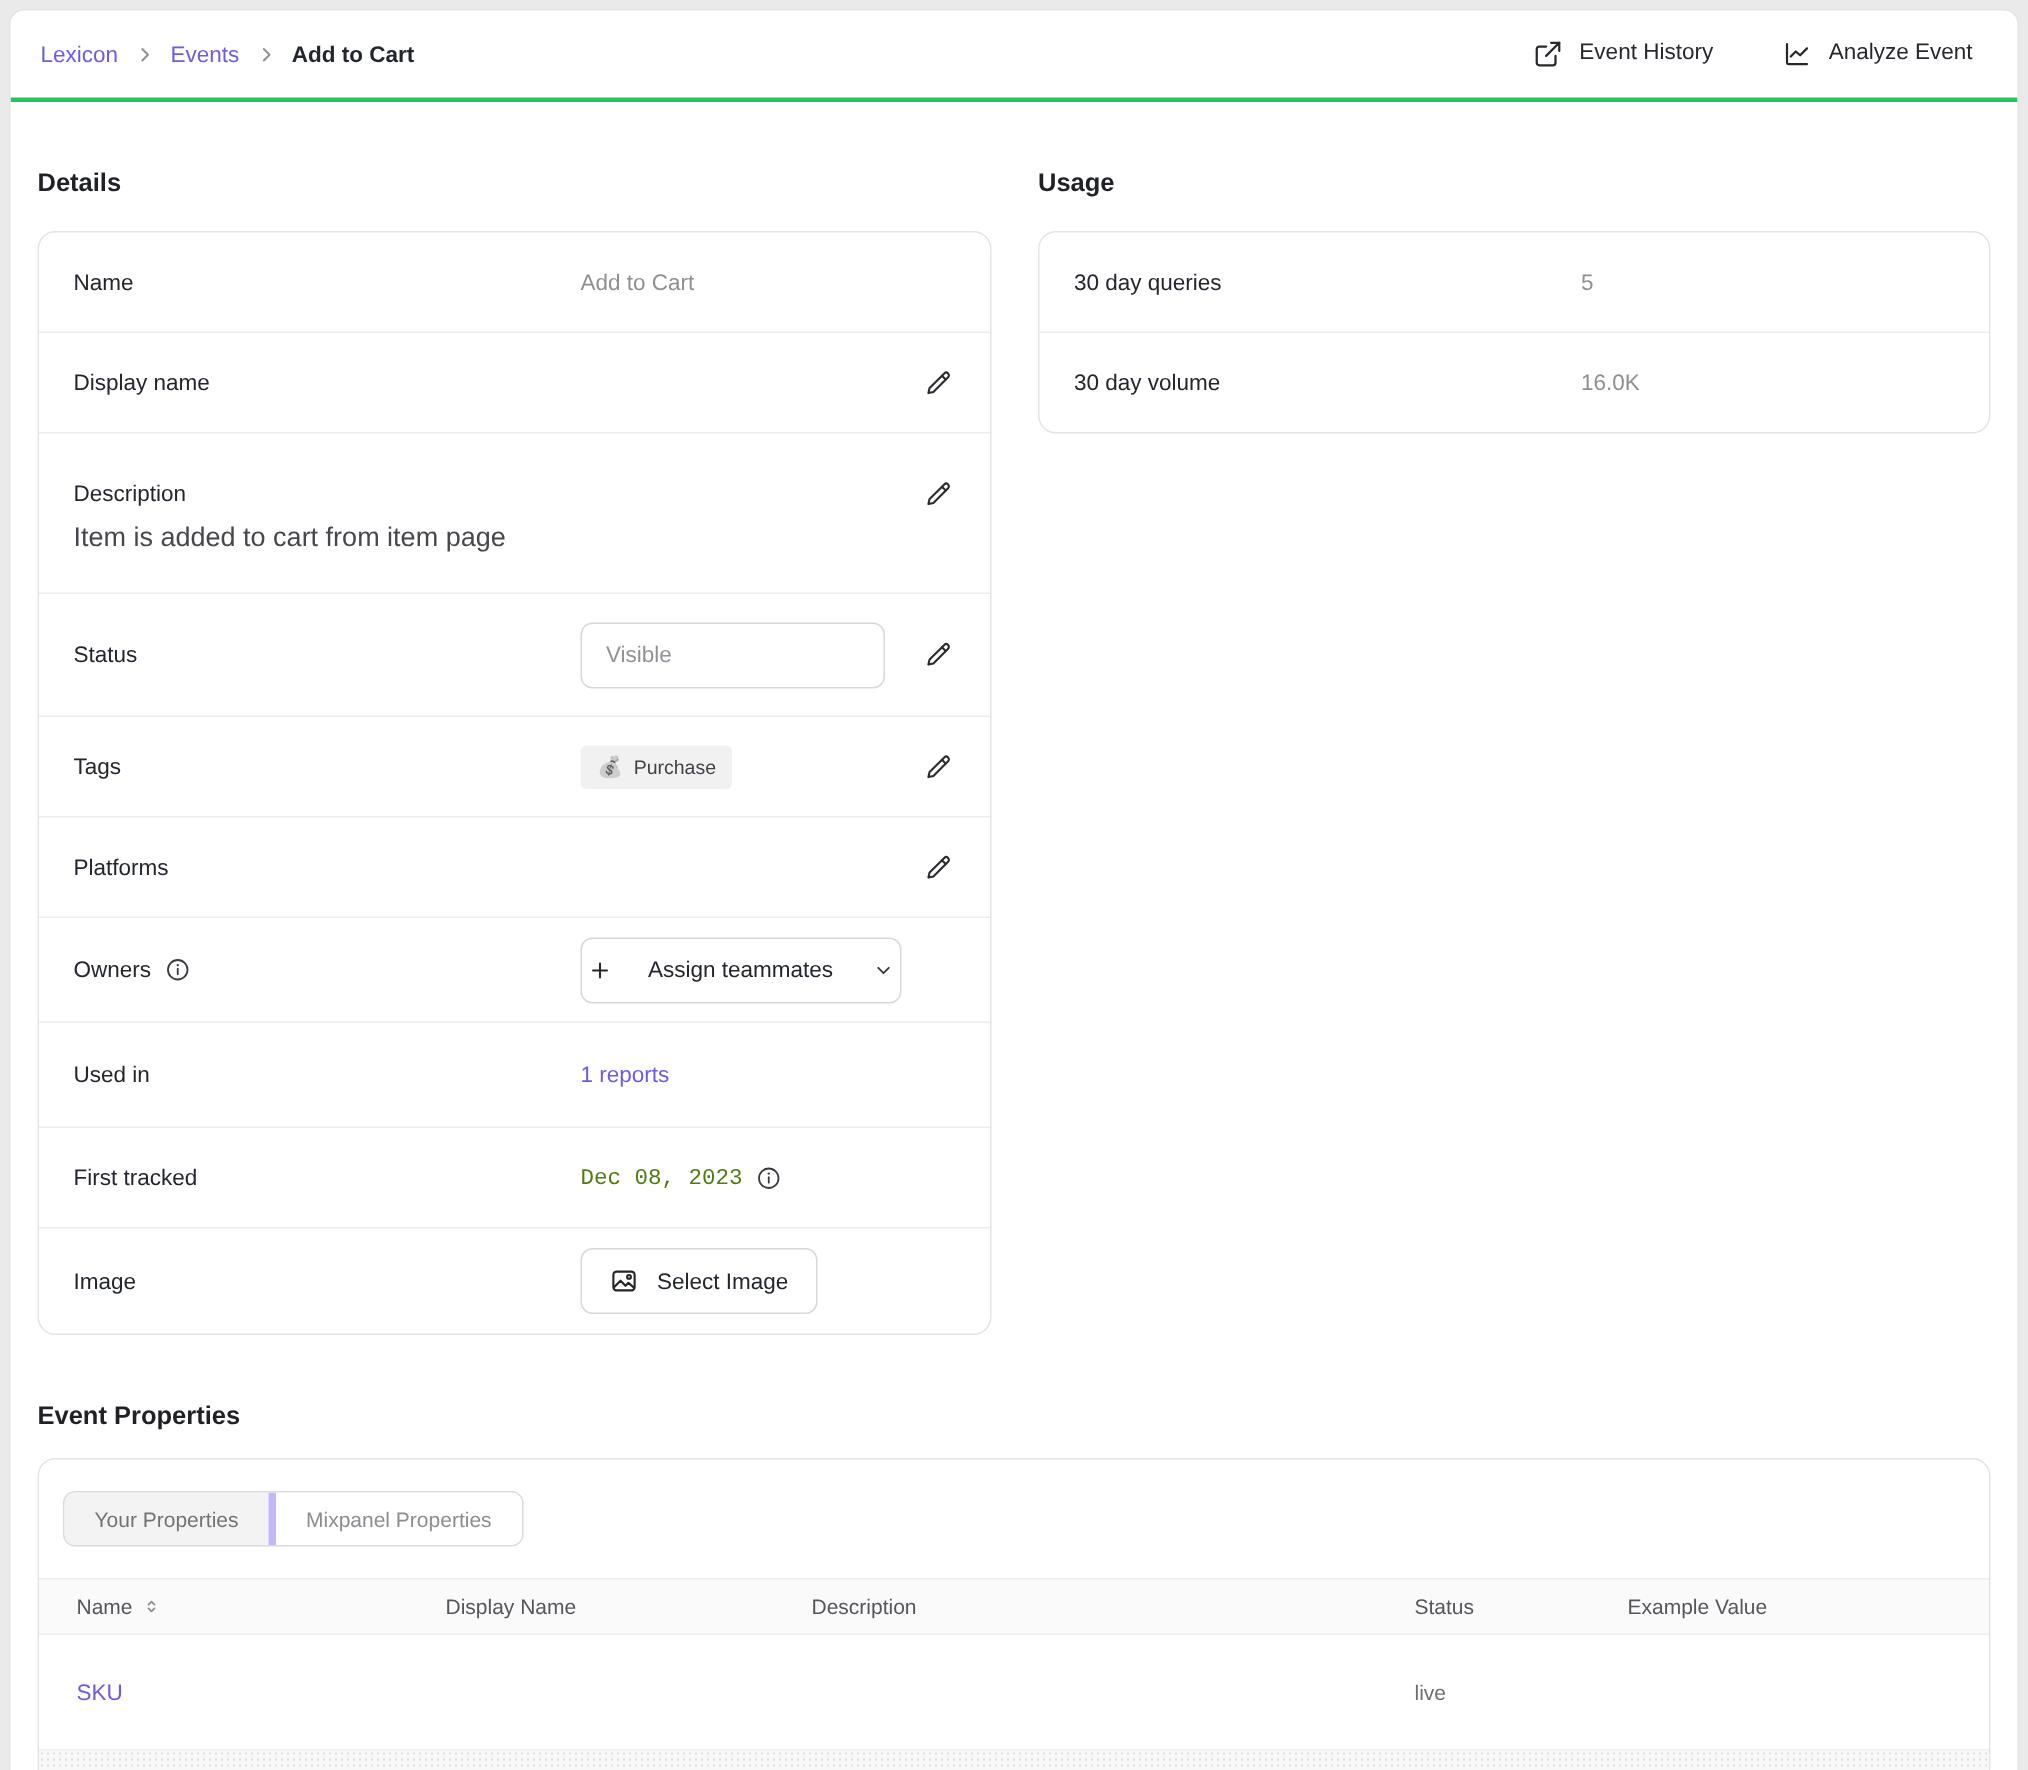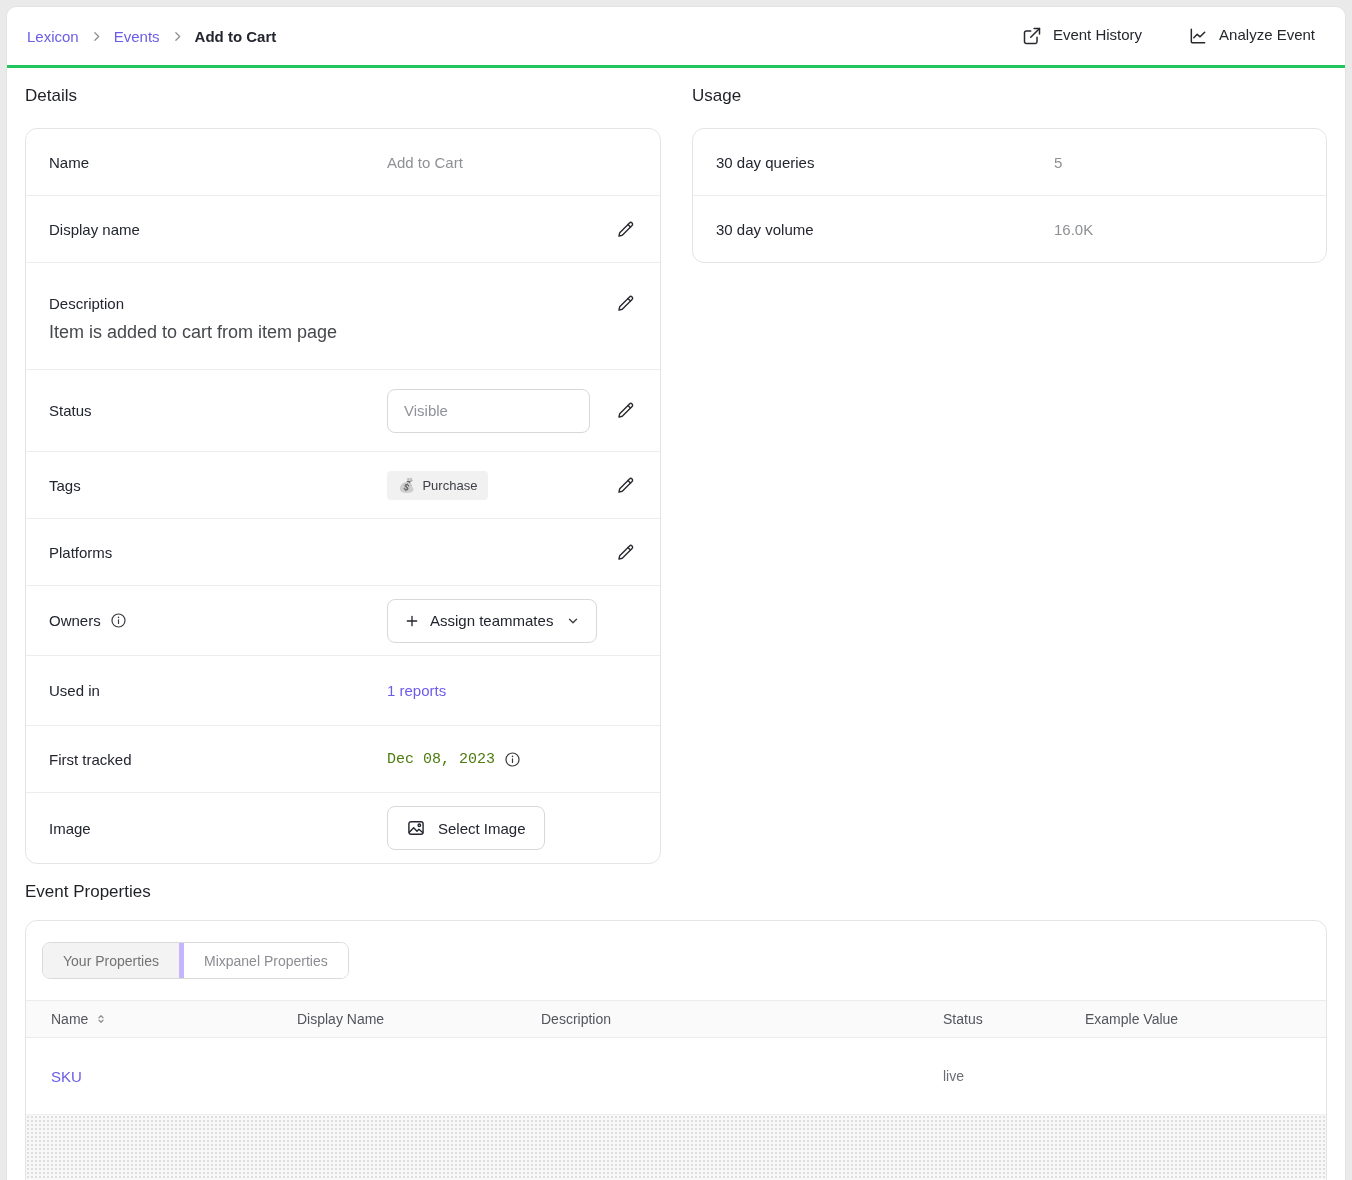--- a/index.html
+++ b/index.html
@@ -32,21 +32,21 @@
   .crumb-current { font-weight: 700; color: #23252f; }
   .top-actions { margin-left: auto; display: flex; align-items: center; gap: 46px; }
   .top-btn { display: flex; align-items: flex-start; gap: 11px; font-size: 15px; font-weight: 500; color: #26282d; cursor: pointer; }
   .top-btn svg { width: 20px; height: 20px; }
 
   
   .content { padding: 0 18px; }
   .cols { display: flex; gap: 31px; }
   .col-left { flex: none; width: 636px; }
   .col-right { flex: 1; min-width: 0; }
-  .section-title { font-size: 17px; font-weight: 400; color: #1f2126; margin-top: 18px; }
+  .section-title { font-size: 17px; font-weight: 700; color: #1f2126; margin-top: 44px; }
   .card { border: 1px solid #e4e4e4; border-radius: 12px; background: #fff; margin-top: 22px; }
 
   
   .drow { display: flex; align-items: center; padding: 0 24px 0 23px; border-top: 1px solid #ededed; }
   .drow:first-child { border-top: none; }
   .dlabel { flex: none; width: 338px; font-size: 15px; font-weight: 500; color: #23252f; display: flex; align-items: center; }
   .dvalue { font-size: 15px; color: #8f9093; }
   .edit-btn { margin-left: auto; color: #2a2b30; cursor: pointer; display: flex; }
   .edit-btn svg { width: 21px; height: 21px; }
   .h66 { height: 66px; } .h67 { height: 67px; } .h70 { height: 70px; } .h71 { height: 71px; } .h82 { height: 82px; }
@@ -63,21 +63,21 @@
   .status-input::placeholder { color: #909298; opacity: 1; }
 
   .tag-chip { display: inline-flex; align-items: center; gap: 7px; background: #f1f1f2; border-radius: 4px; padding: 7px 11px; font-size: 13px; color: #3f4146; }
   .tag-chip .emoji { font-size: 14px; line-height: 1; filter: grayscale(1); opacity: .9; }
 
   .info-icon { display: flex; margin-left: 9px; color: #3a3b40; }
   .info-icon svg { width: 17px; height: 17px; }
 
   .pill-btn {
     height: 44px; border: 1px solid #d8d8d8; border-radius: 8px; background: #fff;
-    display: inline-flex; align-items: center; gap: 10px; padding: 0 16px;
+    display: inline-flex; align-items: center; gap: 24px; padding: 0 4px;
     font-size: 15px; font-weight: 500; color: #23252f; cursor: pointer;
     font-family: "Liberation Sans", sans-serif;
   }
   .pill-btn svg.plus { width: 16px; height: 16px; }
   .pill-btn svg.chev { width: 14px; height: 14px; margin-left: 3px; color: #3a3b40; }
   .pill-btn svg.img { width: 20px; height: 20px; }
 
   .text-link { color: #6a5ce8; font-size: 15px; cursor: pointer; }
   .dvalue-dark { font-size: 15px; color: #4d7c0f; display: flex; align-items: center; font-family: Liberation Mono, monospace; }
 

